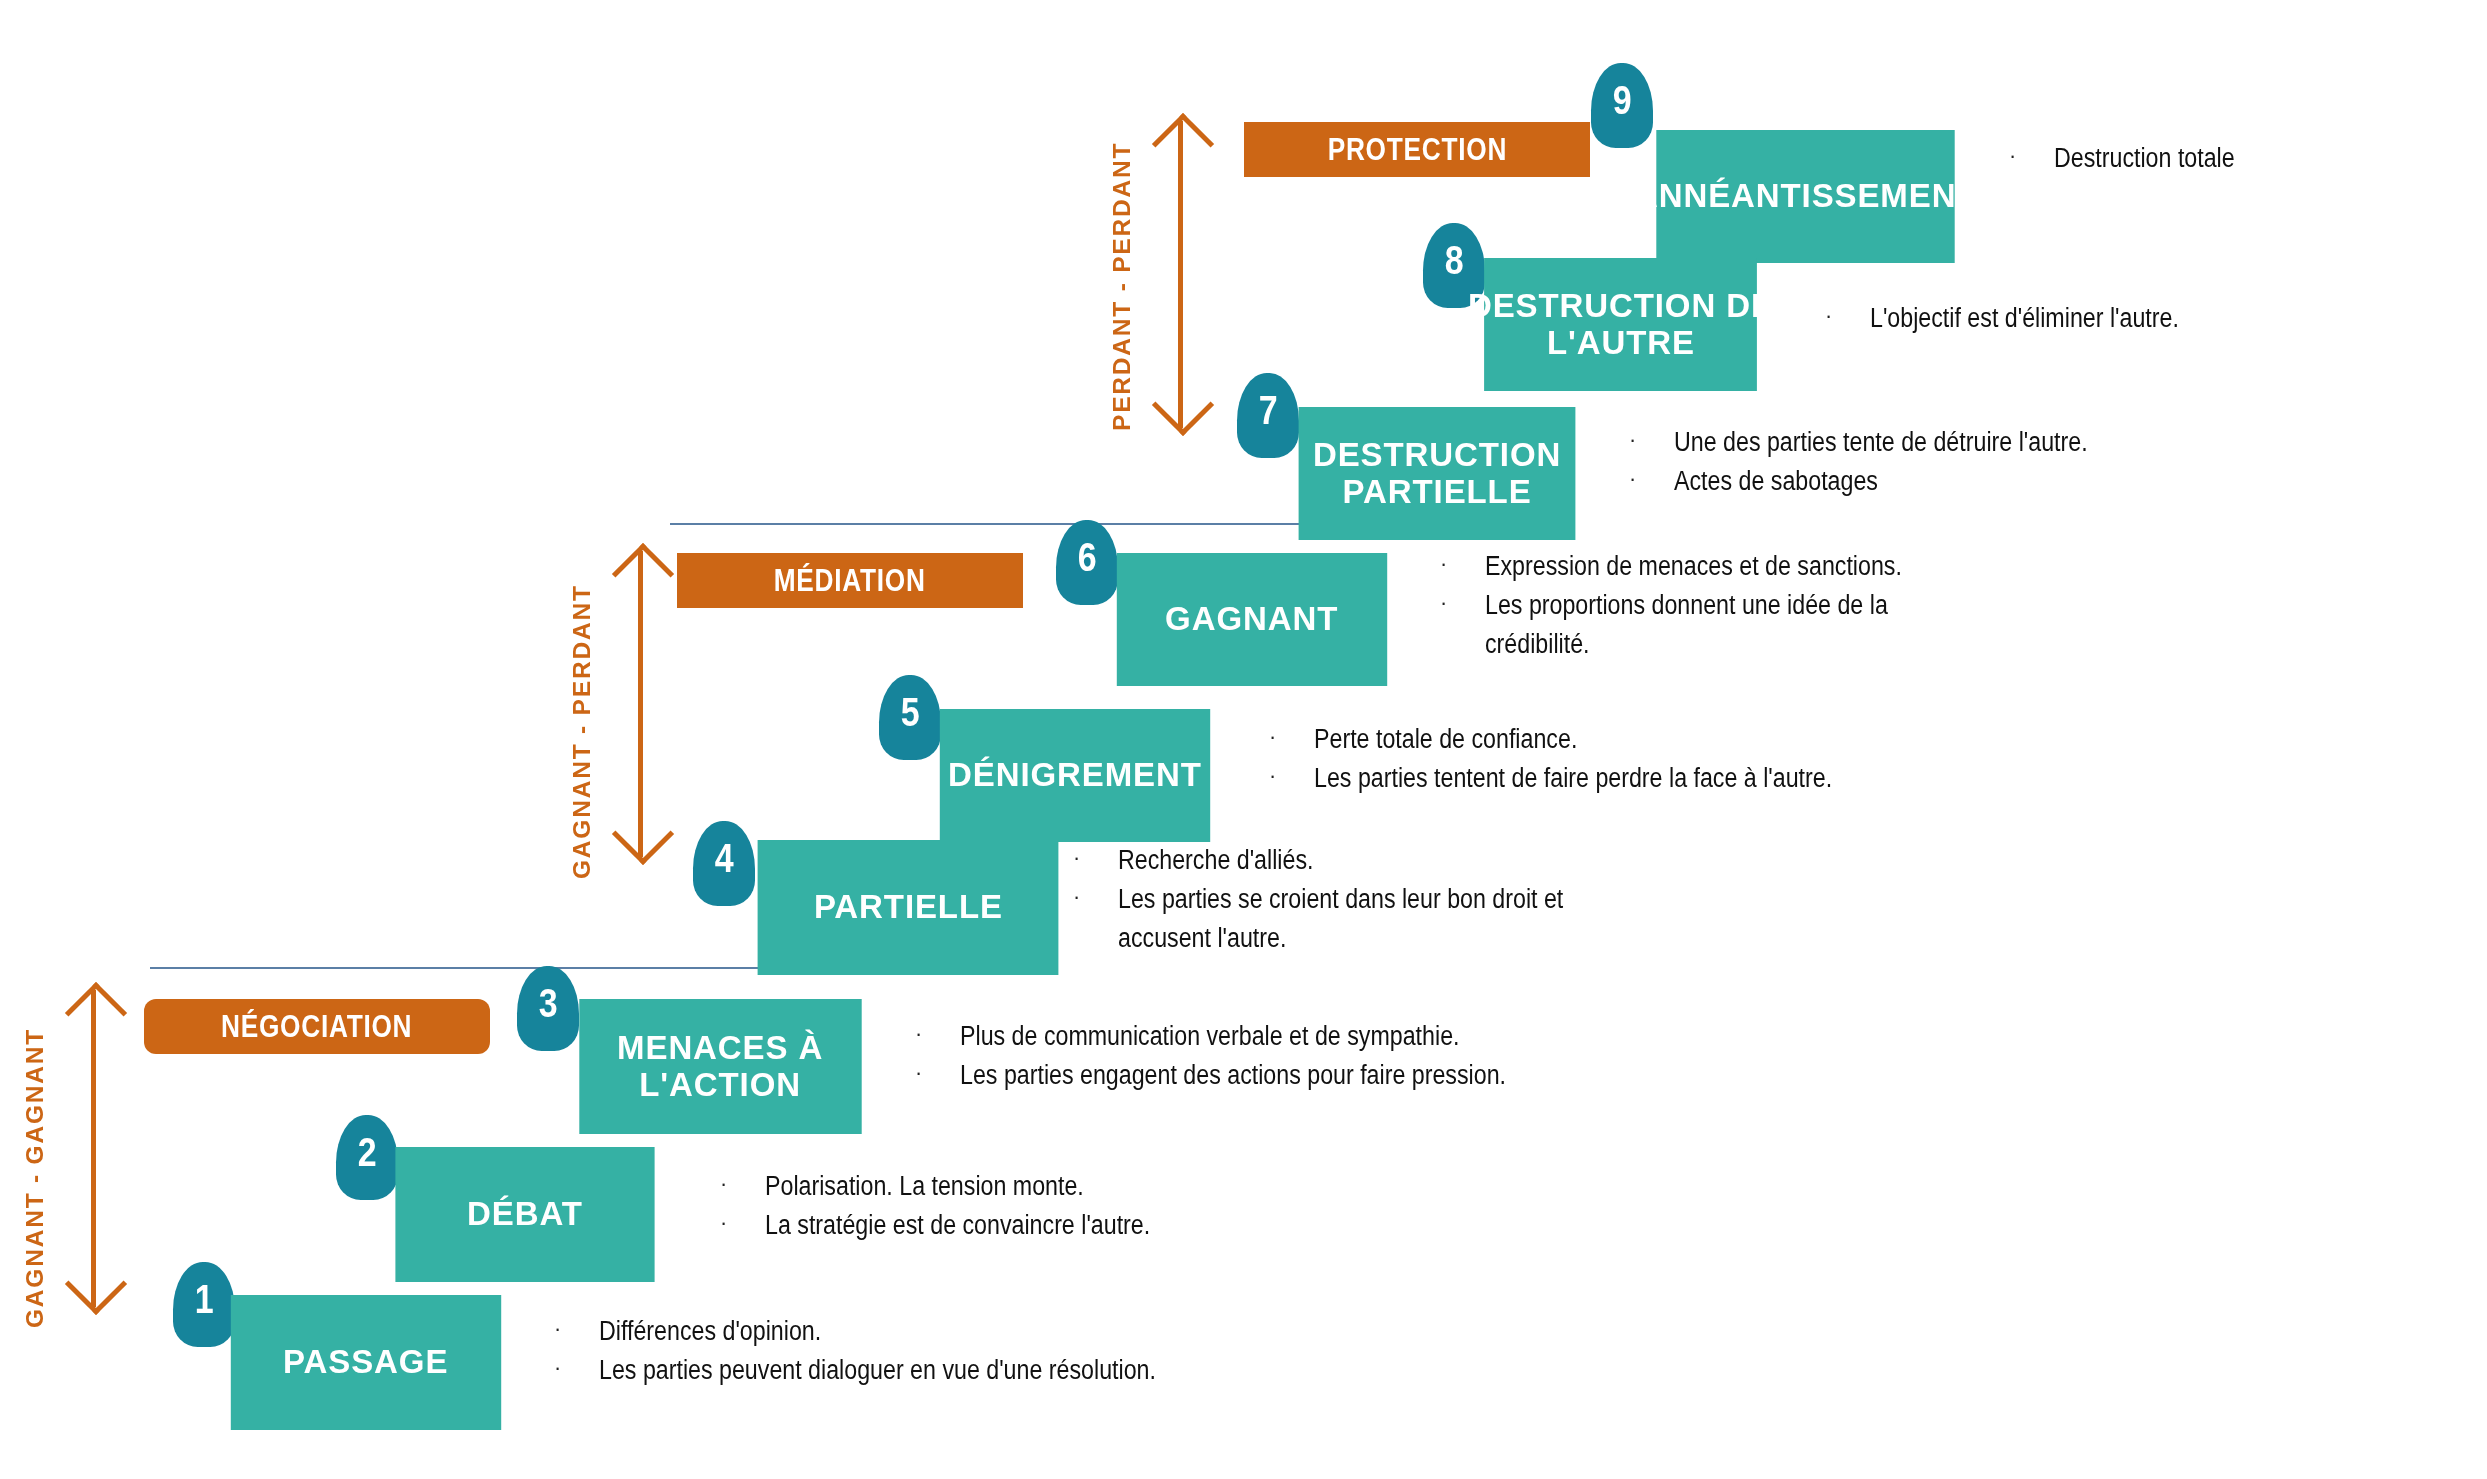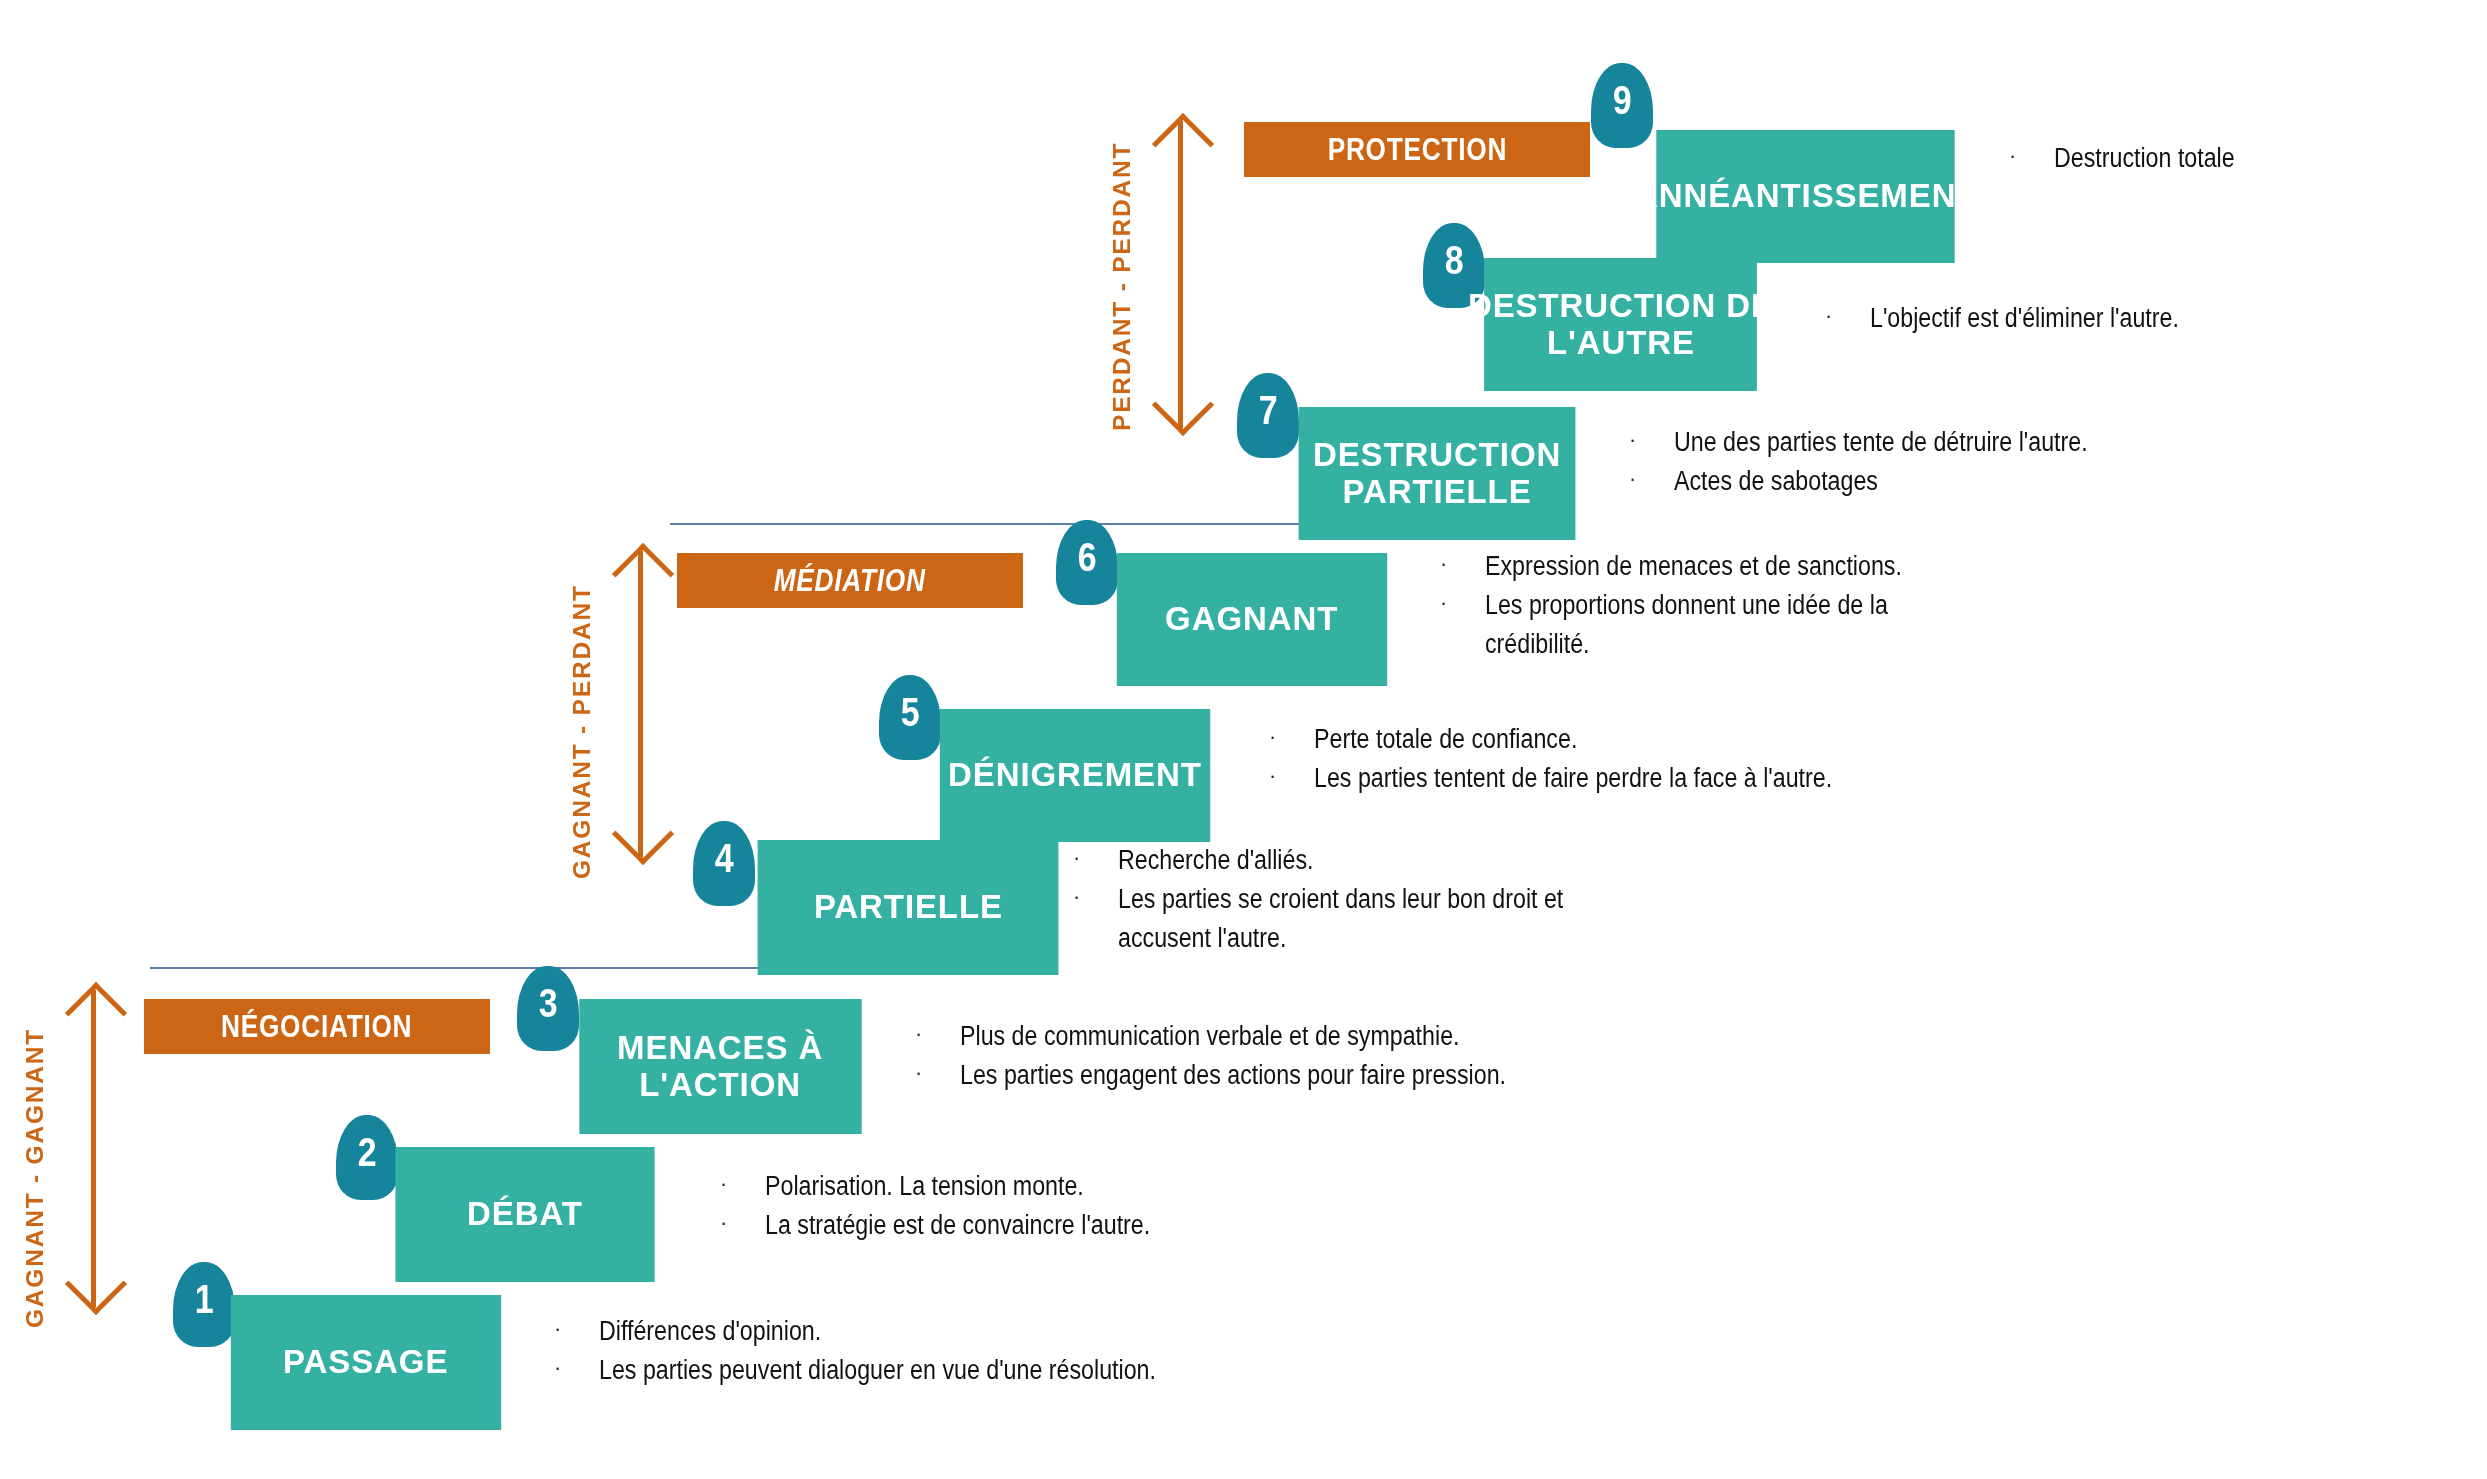--- a/index.html
+++ b/index.html
@@ -168,25 +168,25 @@
     <div class="shaft"></div>
     <div class="head up"></div>
     <div class="head down"></div>
   </div>
   <div class="vaxis-label" style="left:49px; top:1300px;">GAGNANT - GAGNANT</div>
 
   <div class="resolve-box" style="left:1217px; top:122px; width:346px; height:55px;margin-left:27px;">
     <span class="boxlabel">PROTECTION</span>
   </div>
 
-  <div class="resolve-box" style="left:677px; top:553px; width:346px; height:55px;font-style:italic;">
+  <div class="resolve-box" style="left:677px; top:553px; width:346px; height:55px;">
     <span class="boxlabel">MÉDIATION</span>
   </div>
 
-  <div class="resolve-box" style="left:144px; top:999px; width:346px; height:55px;">
+  <div class="resolve-box" style="left:144px; top:999px; width:346px; height:55px;border-radius:12px;">
     <span class="boxlabel">NÉGOCIATION</span>
   </div>
 
   <div class="badge" style="left:1591px; top:63px;">
     <span class="num">9</span>
   </div>
   <div class="stage-box" style="left:1619px; top:130px; width:373px; height:133px; font-size:33px;">
     <span class="boxlabel">ANNÉANTISSEMENT</span>
   </div>
   <div class="desc" style="left:2009px; top:139px; width:446px;">

